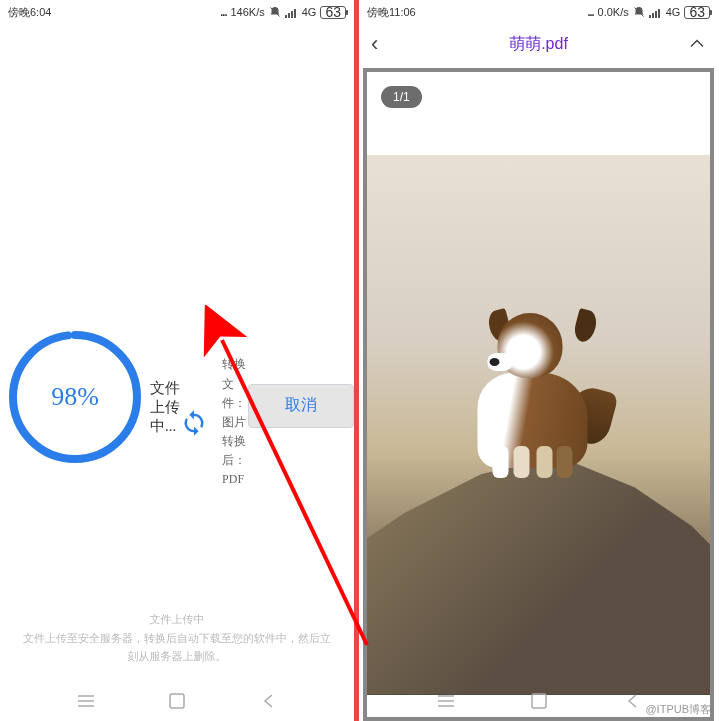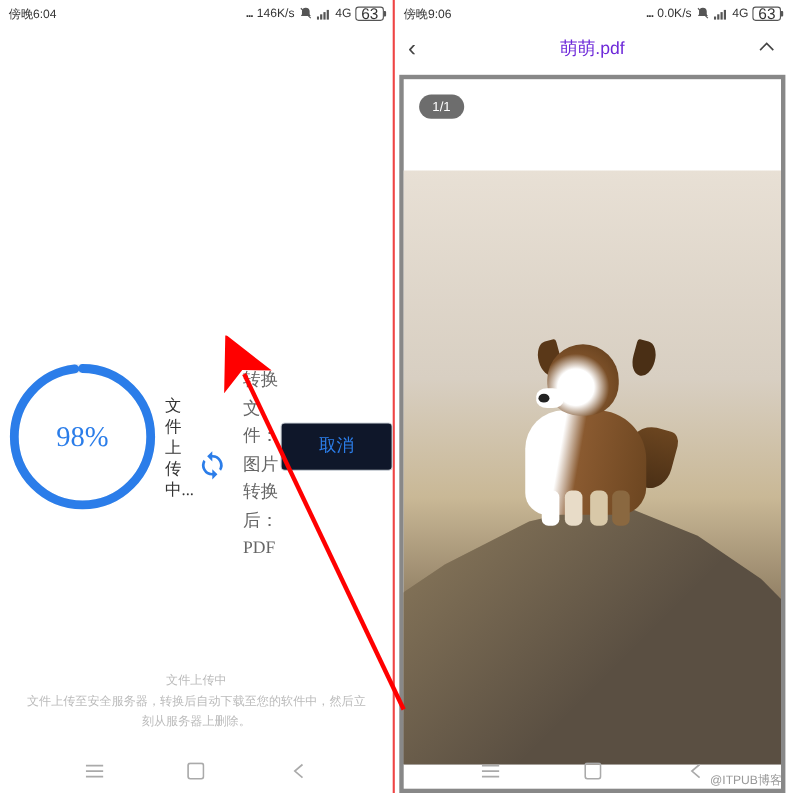--- a/index.html
+++ b/index.html
@@ -1,40 +1,40 @@
 <!DOCTYPE html>
 <html><head>
   <meta charset="utf-8">
   <style>
     * { margin: 0; padding: 0; box-sizing: border-box; }
     body { font-family: -apple-system, "PingFang SC", "Microsoft YaHei", sans-serif; background: #fff; width: 719px; height: 721px; position: relative; overflow: hidden; }
     .screens { display: flex; width: 100%; height: 100%; }
     .screen { width: 359px; height: 721px; background: #fff; position: relative; display: flex; flex-direction: column; }
-    .screen:first-child { border-right: 2px solid #ef4444; justify-content: space-between; }
+    .screen:first-child { border-right: 5px solid #ef4444; justify-content: space-between; }
     
     .status-bar { height: 22px; display: flex; align-items: center; justify-content: space-between; padding: 2px 8px 0; font-size: 11px; color: #333; }
     .status-left { font-weight: 500; }
     .status-right { display: flex; align-items: center; gap: 4px; }
     .sig-dots { letter-spacing: -1px; font-weight: bold; }
     .battery { border: 1px solid #555; border-radius: 3px; padding: 0 4px; font-size: 14px; display: inline-flex; align-items: center; height: 13px; position: relative; }
     .battery::after { content: ""; position: absolute; right: -3px; top: 3px; width: 2px; height: 5px; background: #555; border-radius: 0 1px 1px 0; }
     
     .left-content { flex: 1; display: flex; flex-direction: row; align-items: center; padding-top: 50px; font-family: Liberation Serif, serif; }
     .progress-ring { position: relative; width: 150px; height: 150px; }
     .progress-ring svg { transform: rotate(-90deg); }
     .ring-bg { fill: none; stroke: #e8eef4; stroke-width: 8; }
     .ring-fg { fill: none; stroke: #2b7de9; stroke-width: 8; stroke-linecap: round; }
     .progress-label { position: absolute; inset: 0; display: flex; align-items: center; justify-content: center; font-size: 26px; color: #2b7de9; font-weight: 500; }
     .upload-text { margin-top: 22px; font-size: 15px; color: #333; }
     
     .convert-info { margin-top: 52px; display: flex; align-items: center; gap: 14px; }
     .sync-icon { width: 30px; height: 30px; display: flex; align-items: center; justify-content: center; }
-    .convert-lines { font-size: 16px; color: #666; line-height: 1.6; }
-    
-    .cancel-btn { margin-top: 18px; width: 300px; height: 44px; border: 1px solid #d0d5db; border-radius: 4px; background: #0f172a; color: #2b7de9; font-size: 16px; display: flex; align-items: center; justify-content: center; cursor: pointer; }
+    .convert-lines { font-size: 12px; color: #666; line-height: 1.6; }
+    
+    .cancel-btn { margin-top: 18px; width: 300px; height: 44px; border: 1px solid #d0d5db; border-radius: 4px; background: #e5e5e5; color: #2b7de9; font-size: 16px; display: flex; align-items: center; justify-content: center; cursor: pointer; }
     
     .security-note { position: absolute; bottom: 55px; left: 0; right: 0; text-align: center; font-size: 11px; color: #bbb; line-height: 1.7; padding: 0 20px; }
     
     .nav-bar { position: absolute; bottom: 0; left: 0; right: 0; height: 40px; display: flex; align-items: center; justify-content: space-around; padding: 0 40px; }
     .nav-icon { width: 20px; height: 20px; display: flex; align-items: center; justify-content: center; color: #999; }
     
     .right-header { height: 44px; display: flex; align-items: center; padding: 0 12px; position: relative; }
     .back-chevron { font-size: 22px; color: #444; cursor: pointer; }
     .pdf-title { position: absolute; left: 50%; transform: translateX(-50%); font-size: 16px; color: #6d28d9; }
     .share-icon { margin-left: auto; font-size: 20px; color: #444; cursor: pointer; }
@@ -137,21 +137,21 @@
       <div class="nav-icon">
         <svg width="12" height="16" viewBox="0 0 12 16">
             <path d="M10 2 L3 8 L10 14" fill="none" stroke="#aaa" stroke-width="1.5"></path>
           </svg>
       </div>
     </div>
   </div>
 
   <div class="screen">
     <div class="status-bar">
-      <span class="status-left">傍晚9:06</span>
+      <span class="status-left">傍晚11:06</span>
       <span class="status-right">
         <span class="sig-dots">...</span>
         <span>0.0K/s</span>
         <svg width="12" height="12" viewBox="0 0 24 24">
             <path fill="#555" d="M12 2a7 7 0 00-7 7v5l-2 3h18l-2-3V9a7 7 0 00-7-7z"></path>
             <line x1="3" y1="3" x2="21" y2="21" stroke="#555" stroke-width="2"></line>
           </svg>
         <svg width="13" height="11" viewBox="0 0 13 11">
             <rect x="0" y="8" width="2" height="3" fill="#555"></rect>
             <rect x="3" y="6" width="2" height="5" fill="#555"></rect>

